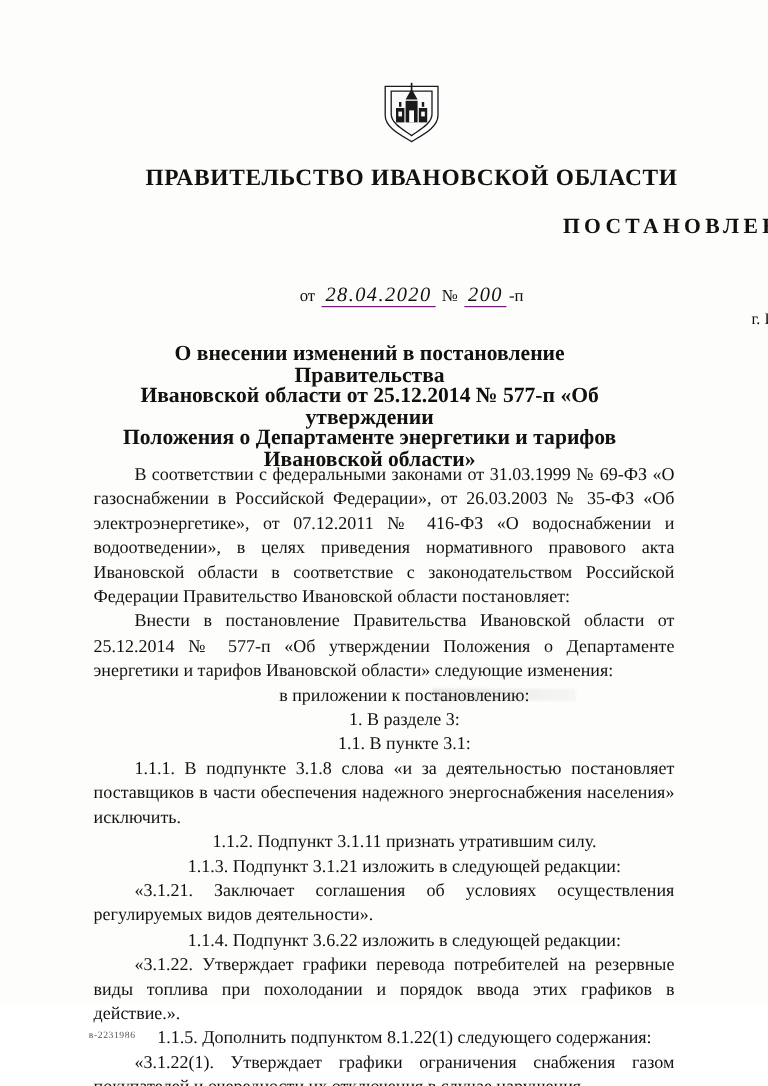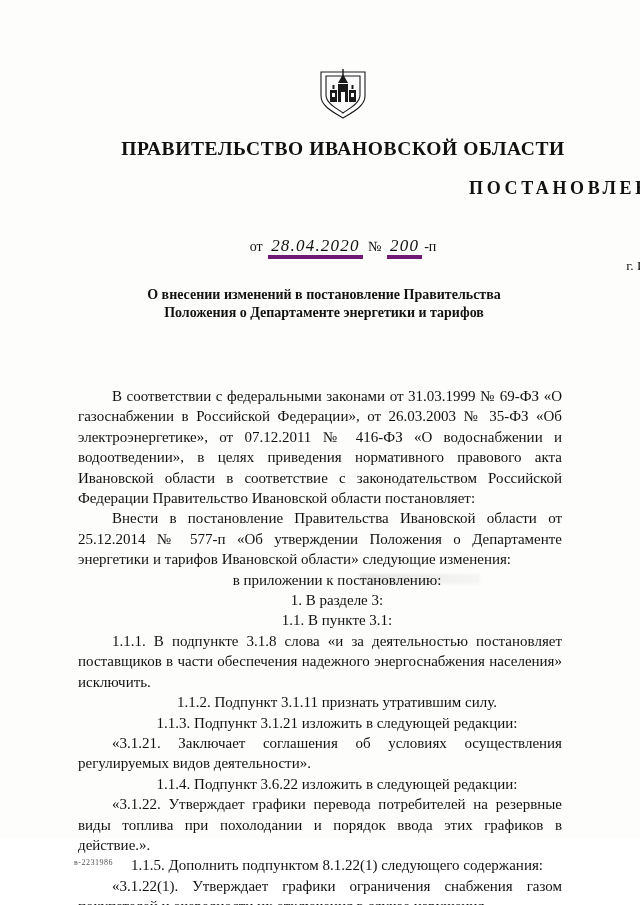--- a/index.html
+++ b/index.html
@@ -57,39 +57,39 @@
     left: 0; right: 0;
     top: 236px;
     text-align: center;
     font-size: 14px;
   }
   .date-line .hand {
     font-family: "Liberation Serif", serif;
     font-style: italic;
     font-size: 17px;
     letter-spacing: 1.2px;
-    border-bottom: 4px solid #701a75;
+    border-bottom: 1px solid #701a75;
     padding: 0 3px;
     margin: 0 2px;
   }
   .city {
     position: absolute;
     left: 6px; right: 0;
     top: 258px;
     text-align: right;
     font-size: 13.5px;
   }
 
   .subject {
     position: absolute;
-    left: 114px;
+    left: 98px;
     width: 420px;
     top: 286px;
     text-align: center;
-    font-size: 14px;
+    font-size: 18px;
     font-weight: bold;
     line-height: 17.5px;
   }
 
   .body {
     position: absolute;
     left: 78px;
     width: 484px;
     top: 386px;
     font-size: 15px;
@@ -160,21 +160,23 @@
     <span>от</span>
     <span class="hand">28.04.2020</span>
     <span>№</span>
     <span class="hand">200</span><span>-п</span>
   </div>
 
   <div class="city">г. Иваново</div>
 
   <div class="subject">
     <div>О внесении изменений в постановление Правительства</div>
+    <div>Ивановской области от 25.12.2014 № 577-п «Об утверждении</div>
     <div>Положения о Департаменте энергетики и тарифов</div>
+    <div>Ивановской области»</div>
   </div>
 
   <div class="faint-mark"></div>
 
   <div class="body">
     <p>В соответствии с федеральными законами от 31.03.1999 № 69-ФЗ «О газоснабжении в Российской Федерации», от 26.03.2003 № 35-ФЗ «Об электроэнергетике», от 07.12.2011 № 416-ФЗ «О водоснабжении и водоотведении», в целях приведения нормативного правового акта Ивановской области в соответствие с законодательством Российской Федерации Правительство Ивановской области постановляет:</p>
     <p>Внести в постановление Правительства Ивановской области от 25.12.2014 № 577-п «Об утверждении Положения о Департаменте энергетики и тарифов Ивановской области» следующие изменения:</p>
     <p class="nojust">в приложении к постановлению:</p>
     <p class="nojust">1. В разделе 3:</p>
     <p class="nojust">1.1. В пункте 3.1:</p>

